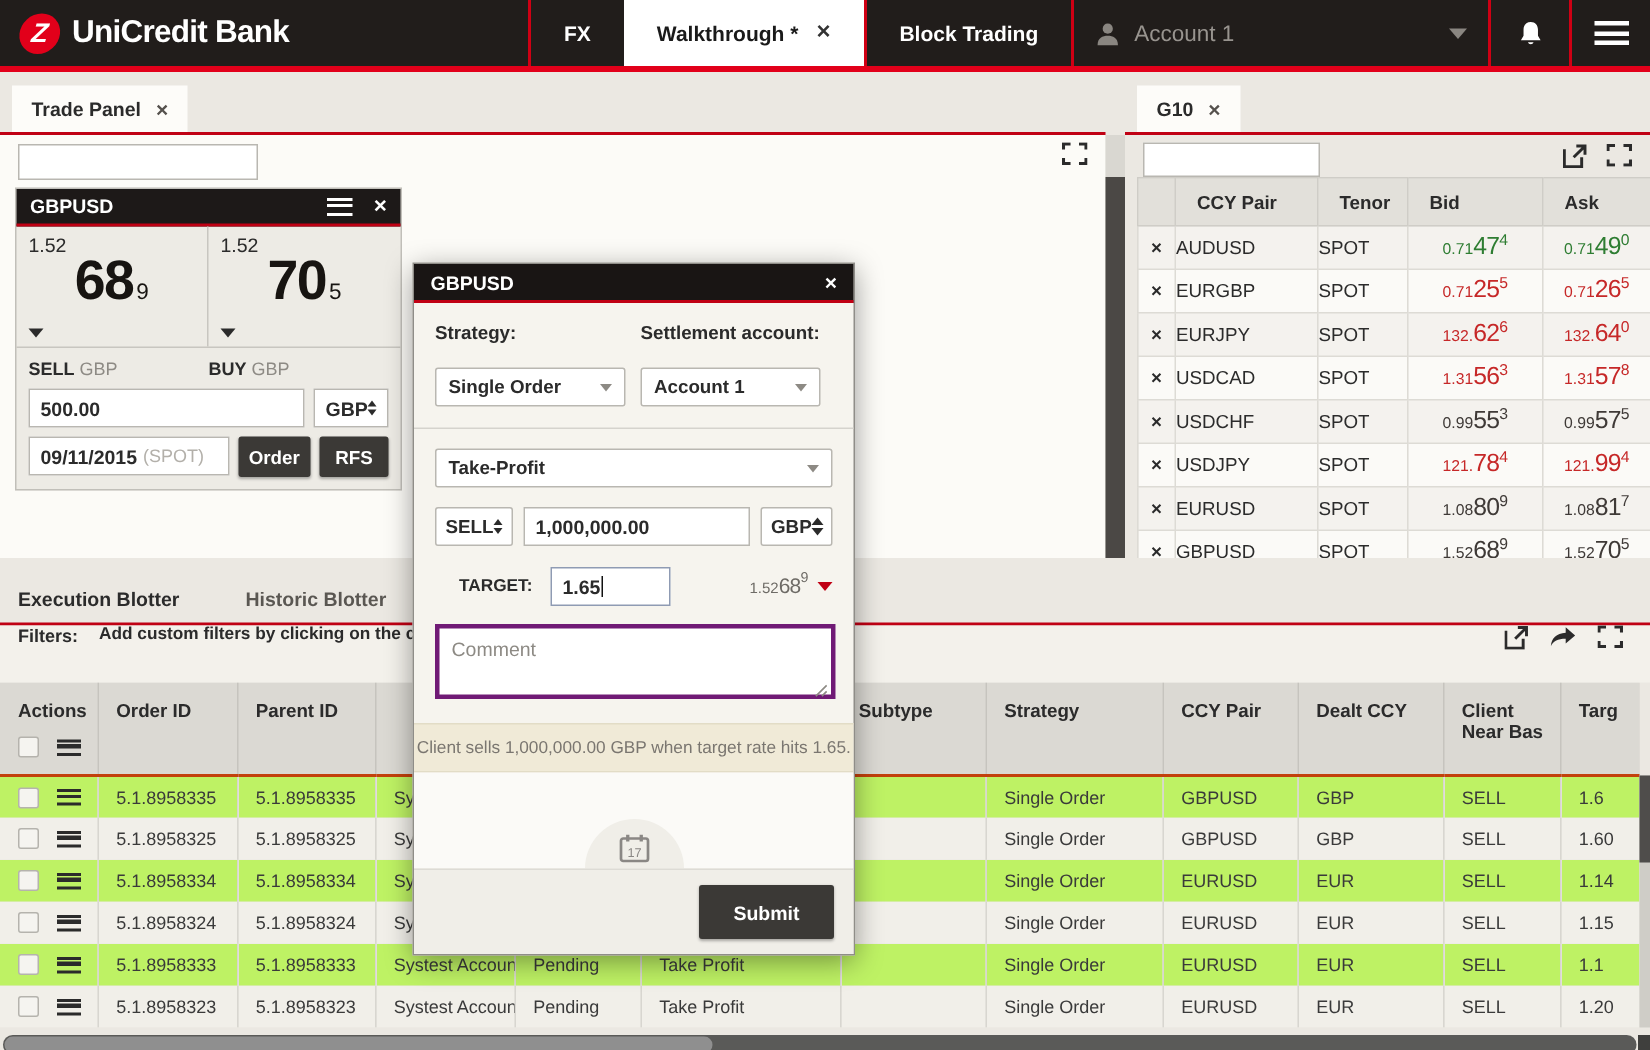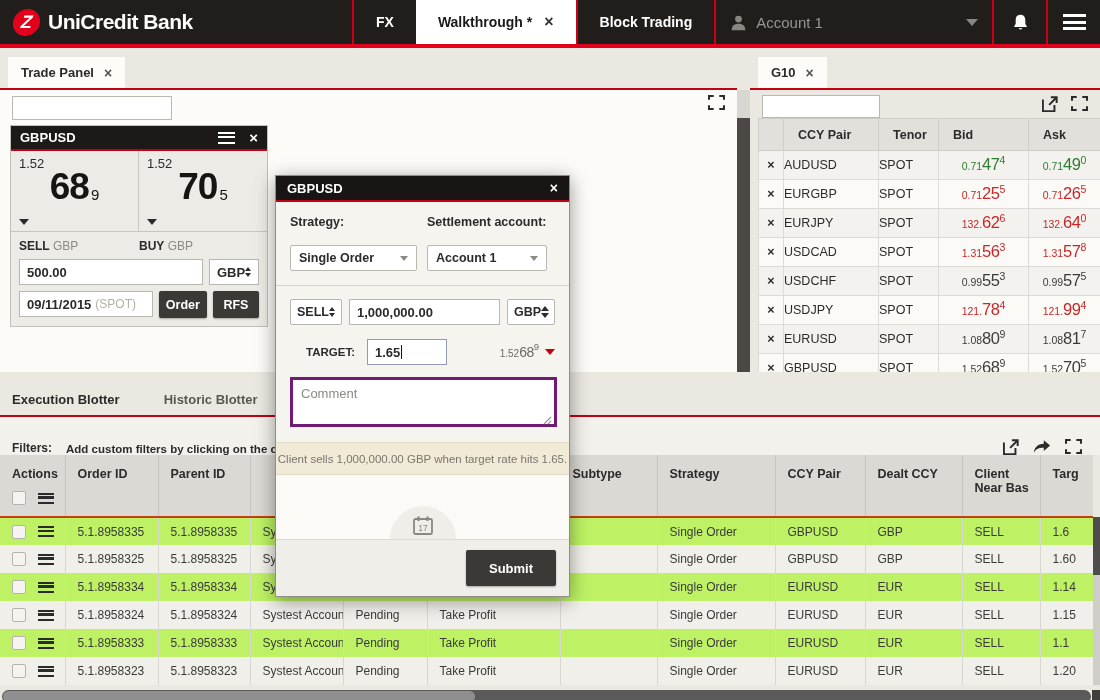--- a/index.html
+++ b/index.html
@@ -107,21 +107,21 @@
   .q-green, .q-green * { color:#2e7d32; }
   .q-red, .q-red * { color:#c62828; }
   .q-dark, .q-dark * { color:#3f3a37; }
 
   
   .blotter { position:absolute; left:0; top:384px; width:1100px; height:328px; }
   .bl-tabs { position:absolute; left:0; top:0; height:31px; display:flex; align-items:center; gap:44px; padding-left:12px; }
   .bl-tab { font-size:13px; color:#2b2b2b; font-weight:bold; }
   .bl-tab.inactive { font-weight:bold; color:#413e3a; opacity:.85; }
   .bl-redline { position:absolute; left:0; top:31px; width:1100px; height:2px; background:#c00114; }
-  .bl-filter { position:absolute; left:0; top:33px; width:1100px; height:38px; background:#f3f1eb; display:flex; align-items:flex-end; }
+  .bl-filter { position:absolute; left:0; top:33px; width:1100px; height:38px; background:#f3f1eb; display:flex; align-items:flex-start; }
   .bl-filter .flabel { font-weight:bold; font-size:12px; color:#2b2b2b; margin-left:12px; }
   .bl-filter .fhint { font-weight:bold; font-size:11.5px; color:#2b2b2b; margin-left:14px; white-space:nowrap; overflow:hidden; }
   .bl-ficons { margin-left:auto; display:flex; gap:14px; padding-right:18px; }
   .bl-table { position:absolute; left:0; top:71px; width:1093px; overflow:hidden; }
   table.bt { border-collapse:collapse; table-layout:fixed; width:1093px; }
   table.bt th { background:#dbd9d3; border-right:1px solid #c6c4be; border-bottom:2px solid #c2410c; height:62px; vertical-align:top; text-align:left; font-size:12.5px; color:#2b2b2b; padding:12px 0 0 12px; }
   table.bt td { border-right:1px solid #d8d6d0; height:28px; font-size:12px; color:#3a3a3a; padding:0 0 0 12px; overflow:hidden; white-space:nowrap; }
   table.bt tr.r-odd td { background:#bef264; }
   table.bt tr.r-even td { background:#f1efe9; }
   .act-cell { display:flex; align-items:center; gap:12px; }
@@ -600,20 +600,24 @@
       <div class="msel msel-strategy">
         <span>Single Order</span>
         <span class="sel-caret"></span>
       </div>
       <div class="msel msel-account">
         <span>Account 1</span>
         <span class="sel-caret"></span>
       </div>
     </div>
     <div class="m-divider"></div>
+    <div class="msel msel-type">
+      <span>Take-Profit</span>
+      <span class="sel-caret"></span>
+    </div>
     <div class="m-trade-row">
       <div class="msel msel-side">
         <span>SELL</span>
         <span class="updown">
             <i class="u"></i>
             <i class="d"></i>
           </span>
       </div>
       <div class="inp m-amt">
         <span>1,000,000.00</span>

